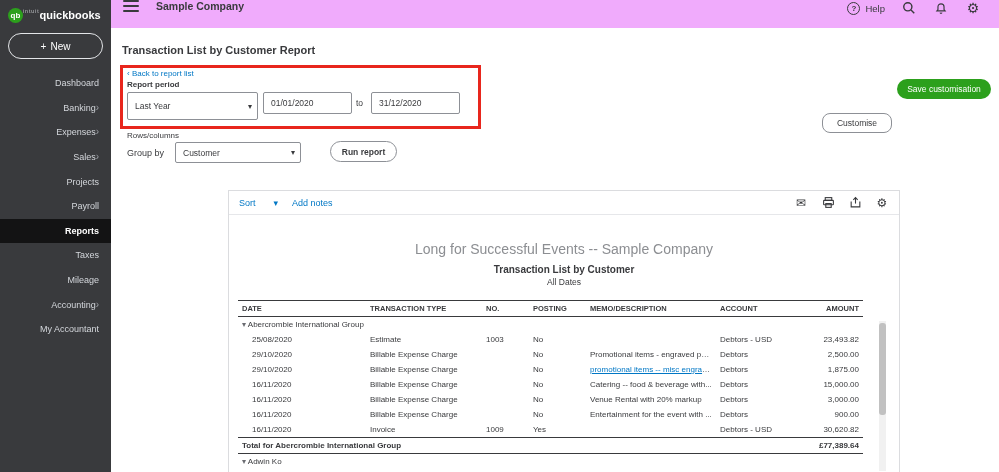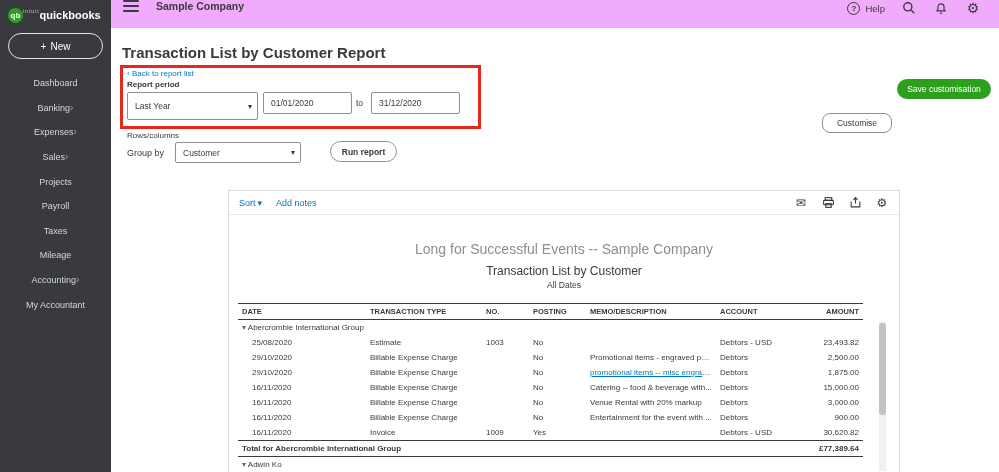--- a/index.html
+++ b/index.html
@@ -7,64 +7,64 @@
   body{font-family:"Liberation Sans",sans-serif;color:#393a3d;background:#fff;overflow:hidden;position:relative;}
 
   
   .sidebar{position:absolute;left:0;top:0;width:111px;height:472px;background:#393a3d;color:#d4d7dc;z-index:2;}
   .logo{display:flex;align-items:center;padding:8px 8px 2px 8px;}
   .logo-badge{width:15px;height:15px;border-radius:50%;background:#2ca01c;color:#fff;font-size:8px;font-weight:bold;display:flex;align-items:center;justify-content:center;flex:0 0 auto;}
   .logo-text-wrap{display:flex;flex-direction:row;line-height:1.1;}
   .logo-intuit{font-size:5px;color:#c9cbd0;letter-spacing:1px;}
   .logo-quickbooks{font-size:11px;color:#fff;font-weight:600;}
   .new-btn{margin:8px 8px 12px 8px;width:95px;height:26px;border:1px solid #e3e5e8;border-radius:14px;background:transparent;color:#fff;font-size:10px;display:flex;align-items:center;justify-content:center;gap:4px;cursor:pointer;}
-  .nav-item{display:flex;align-items:center;justify-content:center;padding:0 12px;height:24.6px;font-size:9px;color:#d4d7dc;cursor:pointer;}
+  .nav-item{display:flex;align-items:center;justify-content:flex-end;padding:0 12px;height:24.6px;font-size:9px;color:#d4d7dc;cursor:pointer;}
   .nav-item.active{background:#131314;color:#fff;font-weight:bold;}
   .chev{color:#9b9ea4;font-size:10px;line-height:1;}
 
   
   .topbar{position:absolute;left:111px;top:0;right:0;height:28px;background:#f0abfc;display:flex;align-items:flex-start;z-index:1;}
   .hamburger{margin-left:12px;width:16px;height:12px;display:flex;flex-direction:column;justify-content:space-between;cursor:pointer;}
   .hamburger i{display:block;height:2px;background:#393a3d;border-radius:1px;}
   .company-name{margin-left:17px;font-size:10.5px;font-weight:600;}
   .topbar-right{margin-left:auto;display:flex;align-items:center;gap:16px;padding-right:18px;}
   .help-wrap{display:flex;align-items:center;gap:5px;cursor:pointer;}
   .help-circle{width:13px;height:13px;border:1.4px solid #393a3d;border-radius:50%;font-size:8px;font-weight:bold;display:flex;align-items:center;justify-content:center;}
   .help-label{font-size:9.5px;}
   .tb-icon{width:16px;height:16px;display:flex;align-items:center;justify-content:center;cursor:pointer;}
   .gear-glyph{font-size:14px;line-height:1;color:#393a3d;}
 
   
-  .page-title{position:absolute;left:122px;top:44px;font-size:15px;font-weight:600;z-index:1;}
+  .page-title{position:absolute;left:122px;top:44px;font-size:11px;font-weight:600;z-index:1;}
   .back-link{position:absolute;left:127px;top:69px;font-size:8px;color:#0077c5;cursor:pointer;z-index:4;}
   .report-period-label{position:absolute;left:127px;top:80px;font-size:8px;font-weight:600;z-index:4;}
   .select-box{position:absolute;height:28px;border:1px solid #8d9096;border-radius:2px;background:#fff;font-size:8.5px;display:flex;align-items:center;padding:0 16px 0 7px;cursor:pointer;z-index:4;}
   .select-caret{position:absolute;right:5px;font-size:8px;color:#393a3d;}
   #period-select{left:127px;top:92px;width:131px;}
   #groupby-select{left:175px;top:142px;width:126px;height:21px;z-index:1;}
   .date-input{position:absolute;height:22px;border:1px solid #8d9096;border-radius:2px;font-size:8.5px;color:#393a3d;padding:0 7px;z-index:4;font-family:"Liberation Sans",sans-serif;}
   #date-from{left:263px;top:92px;width:89px;}
   #date-to{left:371px;top:92px;width:89px;}
   .to-label{position:absolute;left:356px;top:98px;font-size:8.5px;z-index:4;}
   .rows-cols-label{position:absolute;left:127px;top:131px;font-size:8px;z-index:1;}
   .groupby-label{position:absolute;left:127px;top:148px;font-size:9px;z-index:1;}
   .run-report-btn{position:absolute;left:330px;top:141px;width:67px;height:21px;border:1px solid #8d9096;border-radius:11px;background:#fff;font-size:8.5px;font-weight:600;color:#393a3d;display:flex;align-items:center;justify-content:center;cursor:pointer;z-index:1;}
   .annotation-box{position:absolute;left:120px;top:65px;width:361px;height:64px;border:3px solid #e8261d;z-index:5;pointer-events:none;}
   .customise-btn{position:absolute;left:822px;top:79px;width:70px;height:20px;border:1px solid #8d9096;border-radius:8px;background:#fff;font-size:8.5px;color:#393a3d;display:flex;align-items:center;justify-content:center;cursor:pointer;margin-top:34px;}
   .save-cust-btn{position:absolute;left:897px;top:79px;width:94px;height:20px;border:none;border-radius:11px;background:#2ca01c;font-size:8.5px;font-weight:400;color:#fff;display:flex;align-items:center;justify-content:center;cursor:pointer;}
 
   
   .report-panel{position:absolute;left:228px;top:190px;width:672px;height:282px;background:#fff;border:1px solid #dbdcdf;border-bottom:none;}
   .panel-toolbar{height:24px;display:flex;align-items:center;padding:0 10px;border-bottom:1px solid #e6e7ea;}
-  .sort-link{font-size:9px;color:#0077c5;cursor:pointer;display:flex;align-items:center;gap:2px;}
+  .sort-link{font-size:9px;color:#0077c5;cursor:pointer;display:flex;align-items:center;gap:18px;}
   .addnotes-link{font-size:9px;color:#0077c5;cursor:pointer;margin-left:14px;}
   .toolbar-icons{margin-left:auto;display:flex;align-items:center;gap:13px;}
   .rt-icon{width:14px;height:14px;display:flex;align-items:center;justify-content:center;cursor:pointer;color:#393a3d;font-size:12px;}
   .company-title{margin-top:26px;text-align:center;font-size:14px;color:#8c8e92;}
-  .report-title{margin-top:7px;text-align:center;font-size:12px;font-weight:normal;}
+  .report-title{margin-top:7px;text-align:center;font-size:10px;font-weight:bold;}
   .report-dates{margin-top:2px;text-align:center;font-size:8.5px;}
 
   table.report{border-collapse:collapse;table-layout:fixed;width:625px;margin:13px 0 0 9px;font-size:8px;}
   table.report th{font-size:7.5px;font-weight:bold;text-align:left;border-top:1px solid #393a3d;border-bottom:1px solid #393a3d;padding:3px 4px;white-space:nowrap;}
   table.report th.c-amount{text-align:right;}
   table.report td{padding:3px 4px;white-space:nowrap;overflow:hidden;text-overflow:ellipsis;}
   .data-row td:first-child{padding-left:14px;}
   .c-amount{text-align:right;}
   .group-row td{padding:4.5px 2px;}
   .caret{color:#6b6c72;font-size:8px;cursor:pointer;}
@@ -103,20 +103,23 @@
       </div>
       <div class="nav-item">
         <span>Sales</span>
         <span class="chev">›</span>
       </div>
       <div class="nav-item">
         <span>Projects</span>
       </div>
       <div class="nav-item">
         <span>Payroll</span>
+      </div>
+      <div class="nav-item active">
+        <span>Reports</span>
       </div>
       <div class="nav-item">
         <span>Taxes</span>
       </div>
       <div class="nav-item">
         <span>Mileage</span>
       </div>
       <div class="nav-item">
         <span>Accounting</span>
         <span class="chev">›</span>

